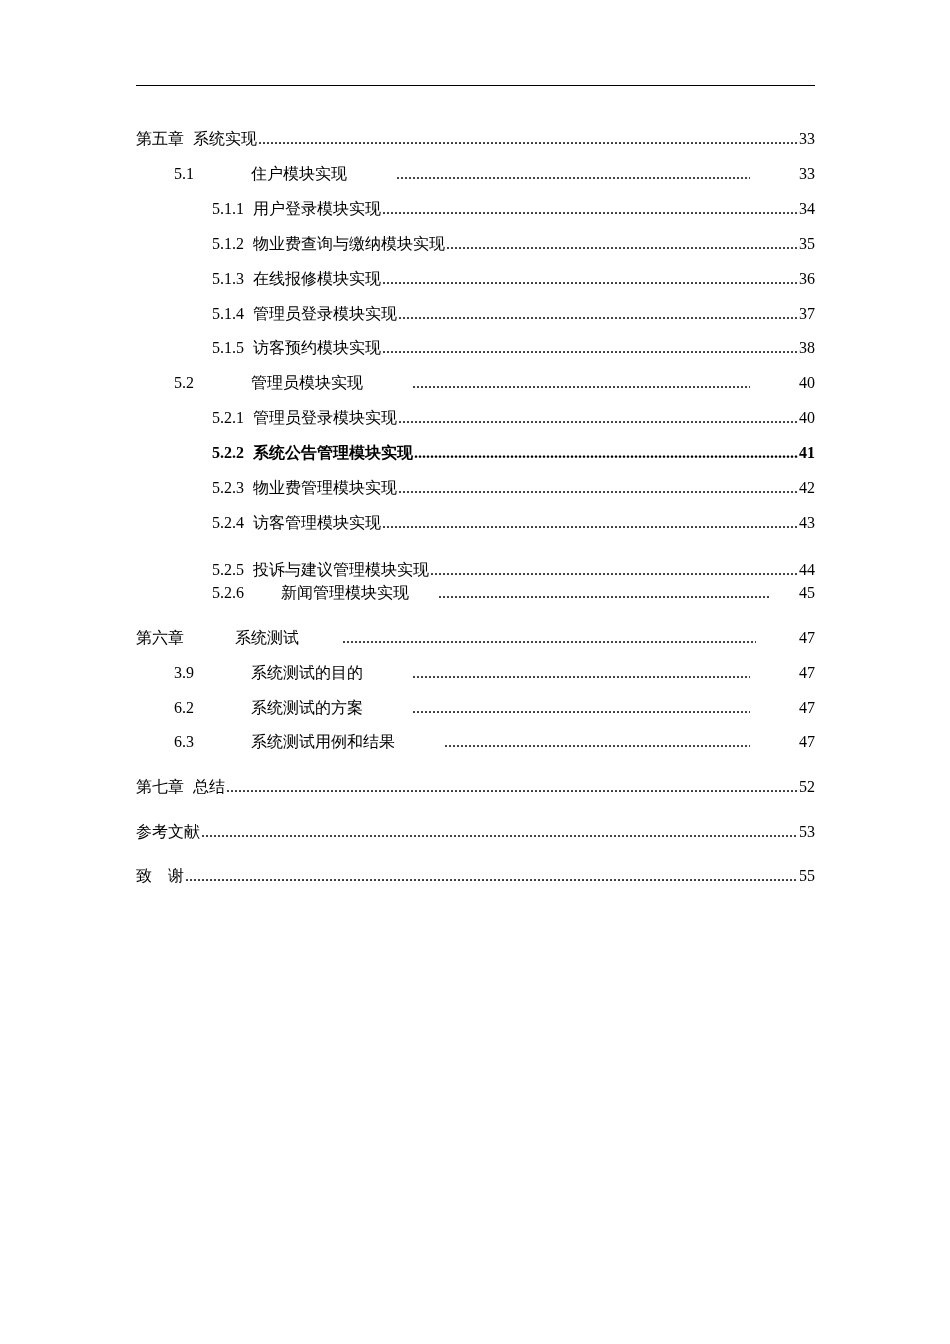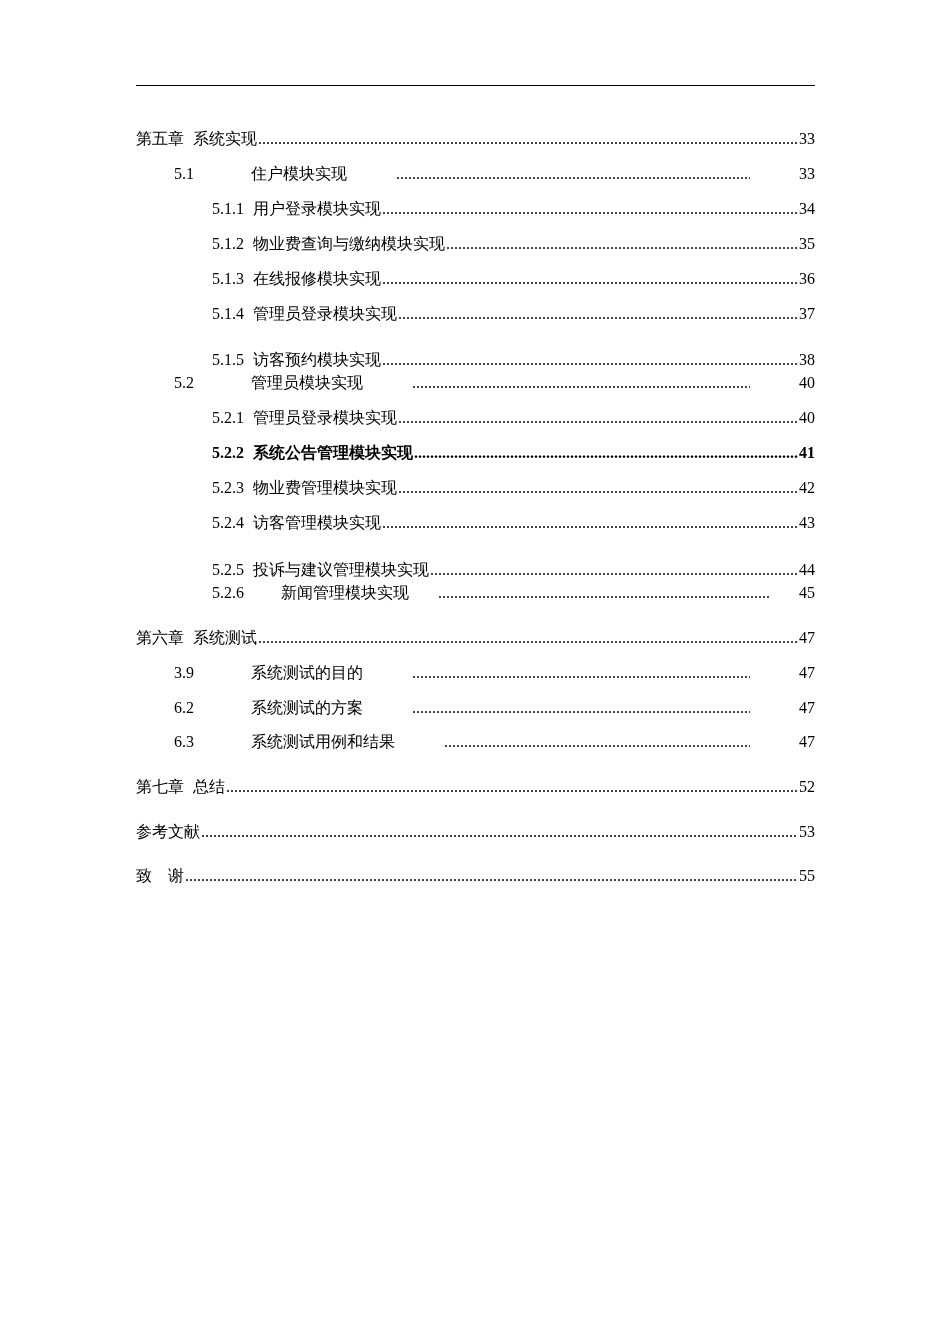--- a/index.html
+++ b/index.html
@@ -53,21 +53,21 @@
       <span class="title">在线报修模块实现</span>
       <span class="dots"></span>
       <span class="page">36</span>
     </div>
     <div class="entry l3" style="top: 175px;">
       <span class="num">5.1.4</span>
       <span class="title">管理员登录模块实现</span>
       <span class="dots"></span>
       <span class="page">37</span>
     </div>
-    <div class="entry l3" style="top: 221px;">
+    <div class="entry l3" style="top: 209px;">
       <span class="num">5.1.5</span>
       <span class="title">访客预约模块实现</span>
       <span class="dots"></span>
       <span class="page">38</span>
     </div>
     <div class="entry l2" style="top: 244px; align-items: flex-end;">
       <span class="num">5.2</span>
       <span class="title">管理员模块实现</span>
       <span class="dots"></span>
       <span class="page">40</span>
@@ -101,21 +101,21 @@
       <span class="title">投诉与建议管理模块实现</span>
       <span class="dots"></span>
       <span class="page">44</span>
     </div>
     <div class="entry l3" style="top: 454px; gap: 28px;">
       <span class="num">5.2.6</span>
       <span class="title">新闻管理模块实现</span>
       <span class="dots"></span>
       <span class="page">45</span>
     </div>
-    <div class="entry l1" style="top: 499px;">
+    <div class="entry l1" style="top: 499px; gap: 42px;">
       <span class="num">第六章</span>
       <span class="title">系统测试</span>
       <span class="dots"></span>
       <span class="page">47</span>
     </div>
     <div class="entry l2" style="top: 534px;">
       <span class="num">3.9</span>
       <span class="title">系统测试的目的</span>
       <span class="dots"></span>
       <span class="page">47</span>

